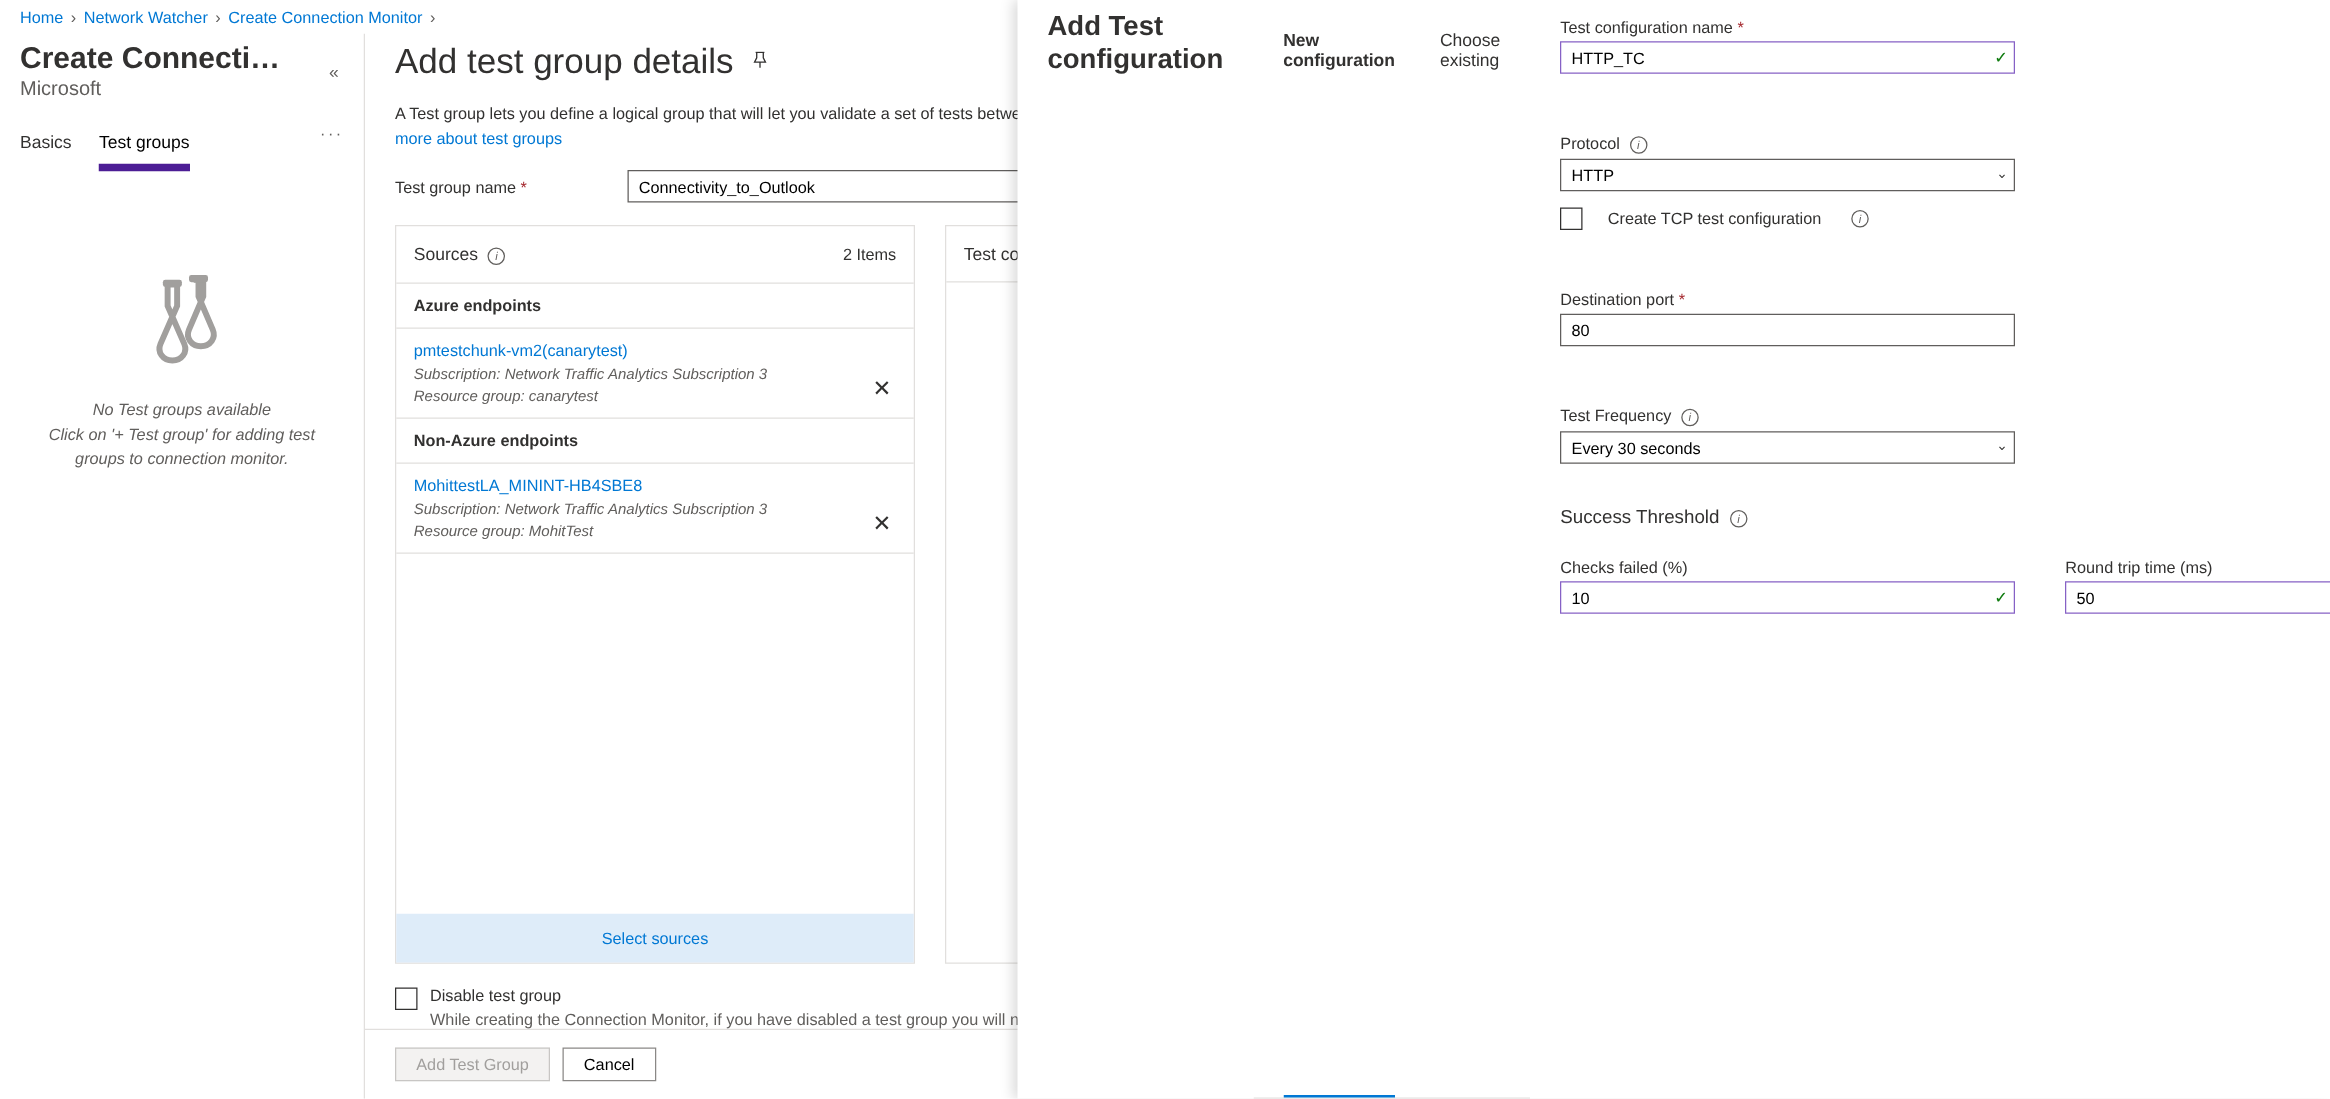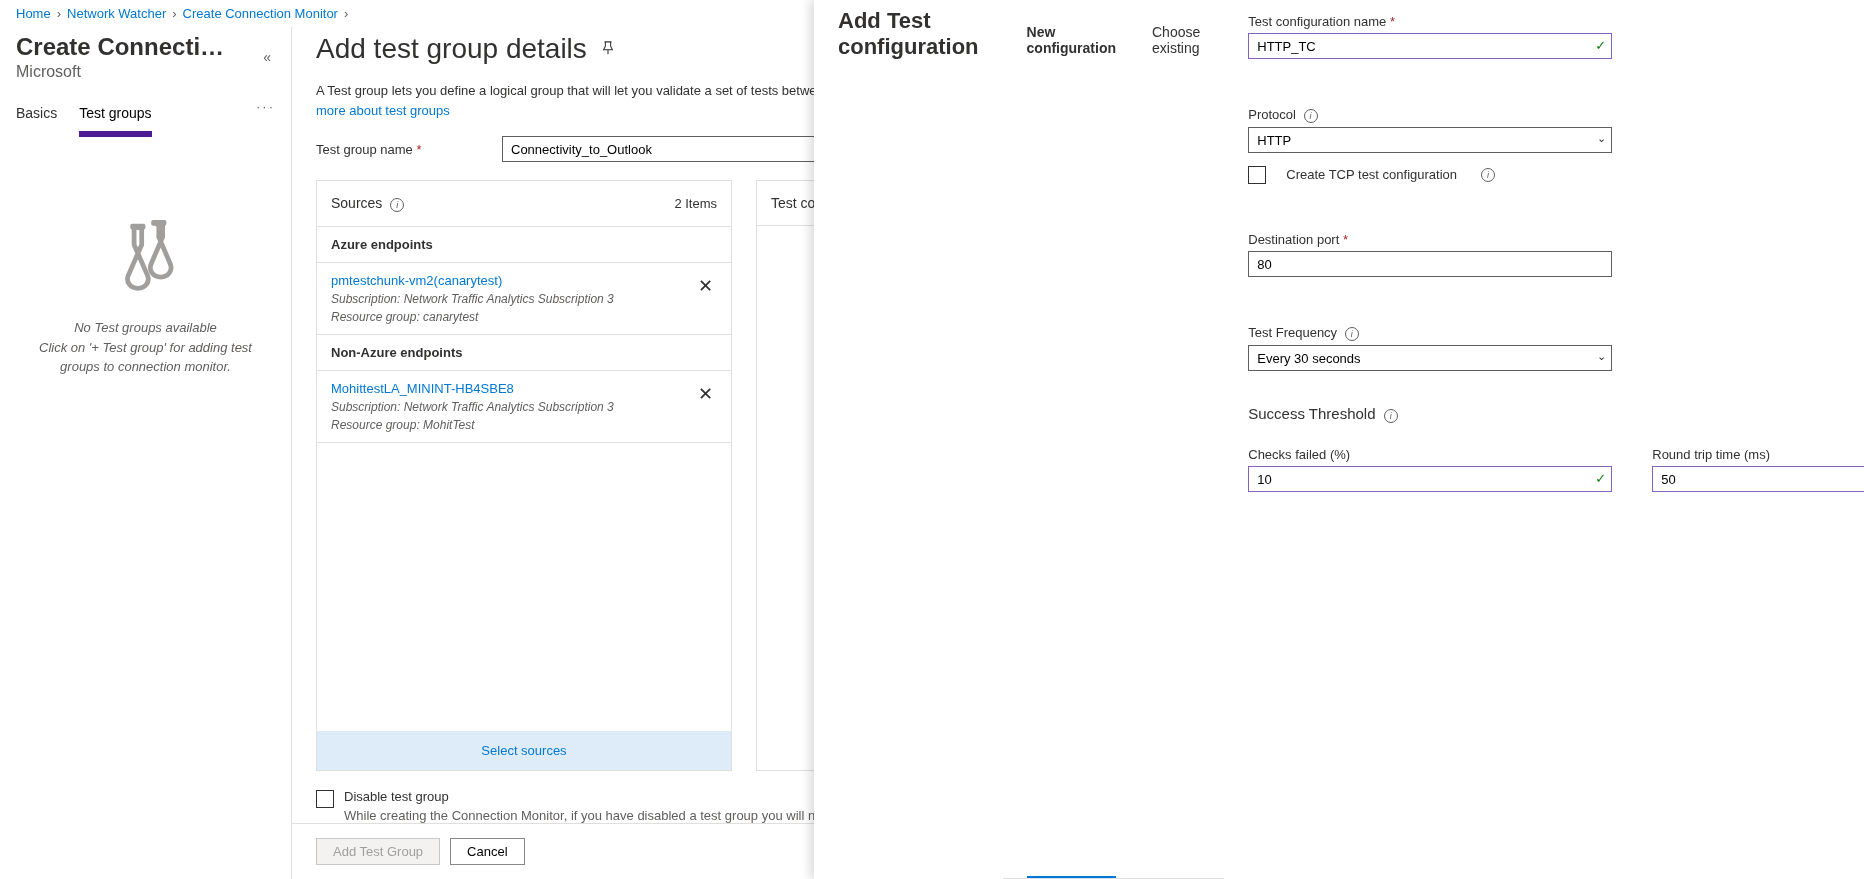--- a/index.html
+++ b/index.html
@@ -31,21 +31,21 @@
 .formlabel{width:186px;font-size:13px}
 .req{color:#a4262c}
 .input,.select{height:26px;border:1px solid #605e5c;padding:0 8px;font-size:13px;background:#fff;width:100%}
 .mid-columns{display:flex;gap:24px;padding:18px 24px 0;flex:1;min-height:0}
 .srcbox{width:416px;border:1px solid #e1dfdd;display:flex;flex-direction:column}
 .srcbox-head{display:flex;justify-content:space-between;align-items:center;padding:14px 14px;border-bottom:1px solid #e1dfdd}
 .srcbox-head .h{font-size:14px}
 .infoic{display:inline-flex;width:14px;height:14px;border:1px solid #605e5c;border-radius:50%;font-size:9px;align-items:center;justify-content:center;color:#605e5c;margin-left:4px;font-style:italic}
 .count{font-size:13px;color:#323130}
 .sect{padding:10px 14px;font-weight:600;font-size:13px;border-bottom:1px solid #e1dfdd}
-.item{padding:10px 14px;border-bottom:1px solid #e1dfdd;display:flex;justify-content:space-between;align-items:flex-start}
+.item{padding:10px 14px;border-bottom:1px solid #e1dfdd;display:flex;justify-content:space-between;align-items:flex-end}
 .item .nm{color:#0078d4;font-size:13px;cursor:pointer}
 .item .meta{font-size:12px;color:#605e5c;font-style:italic;margin-top:4px}
 .xbtn{color:#323130;font-size:18px;cursor:pointer;padding:4px;line-height:1}
 .srcbox-fill{flex:1}
 .selectsrc{background:#deecf9;text-align:center;padding:12px;color:#0078d4;cursor:pointer;font-size:13px}
 .tcbox{flex:1;border:1px solid #e1dfdd;min-width:40px}
 .tcbox .srcbox-head{border-bottom:1px solid #e1dfdd}
 .disable-row{display:flex;align-items:flex-start;gap:10px;padding:18px 24px 0}
 .chk{width:18px;height:18px;border:1px solid #323130;flex-shrink:0;cursor:pointer;margin-top:1px}
 .disable-text{font-size:13px}

